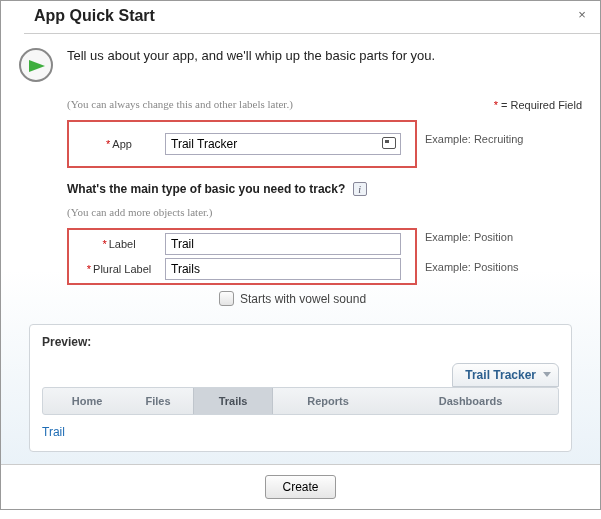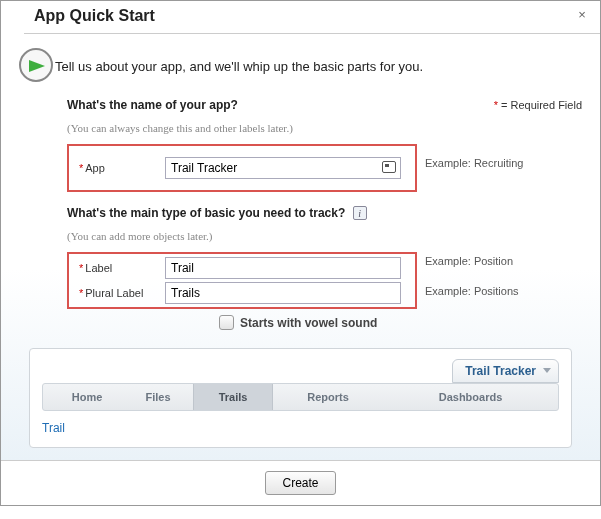--- a/index.html
+++ b/index.html
@@ -36,21 +36,21 @@
     font-size: 13px;
     color: #666;
     cursor: pointer;
   }
   .body {
     padding: 14px 18px 12px 18px;
     background: linear-gradient(#ffffff 0%, #ffffff 55%, #eaf2f8 100%);
   }
   .intro {
     display: flex;
-    align-items: center;
+    gap: 12px;
     margin-bottom: 14px;
   }
   .intro-text {
     font-size: 13px;
     color: #222;
   }
   .clock-icon {
     width: 36px; height: 36px;
     position: relative;
   }
@@ -100,21 +100,21 @@
     width: 350px;
     background: rgba(255,255,255,0.5);
   }
   .row {
     display: flex;
     align-items: center;
     margin: 3px 0;
   }
   .lbl {
     width: 86px;
-    text-align: left;
+    text-align: center;
     padding-right: 6px;
     font-size: 11px;
     color: #333;
   }
   .lbl .star { color: #c00; margin-right: 2px; }
   .inp {
     width: 236px;
     height: 22px;
     border: 1px solid #aab;
     background: #fff;
@@ -159,21 +159,20 @@
     border-radius: 2px;
     margin-left: 4px;
     cursor: help;
   }
   .vowel-row {
     margin-left: 152px;
     margin-top: 6px;
     display: flex;
     align-items: center;
     color: #444;
-    font-weight: bold;
   }
   .cb {
     width: 15px; height: 15px;
     border: 1px solid #999;
     border-radius: 3px;
     background: linear-gradient(#fdfdfd,#e4e4e4);
     margin-right: 6px;
   }
   .preview-panel {
     margin: 18px 10px 0 10px;
@@ -271,21 +270,20 @@
         <div class="clock-face"></div>
         <div class="clock-arrow"></div>
       </div>
       <div class="intro-text">Tell us about your app, and we'll whip up the basic parts for you.</div>
     </div>
 
     <div class="section">
       <div class="req-note">
         <span class="star">*</span><span> = Required Field</span>
       </div>
-      <div class="q">What's the name of your app?</div>
       <div class="hint">(You can always change this and other labels later.)</div>
 
       <div class="field-row-outer">
         <div class="field-box">
           <div class="row">
             <div class="lbl"><span class="star">*</span><span>App</span></div>
             <div class="inp-wrap">
               <input class="inp" value="Trail Tracker" style="">
               <div class="card-icon"></div>
             </div>
@@ -319,20 +317,21 @@
         </div>
       </div>
 
       <div class="vowel-row">
         <div class="cb"></div>
         <span>Starts with vowel sound</span>
       </div>
     </div>
 
     <div class="preview-panel">
+      <div class="preview-title">Preview:</div>
 
       <div class="app-pill-row">
         <div class="app-pill">
           <span>Trail Tracker</span>
           <span class="chev"></span>
         </div>
       </div>
 
       <div class="tabbar">
         <div class="tab t-home">Home</div>

